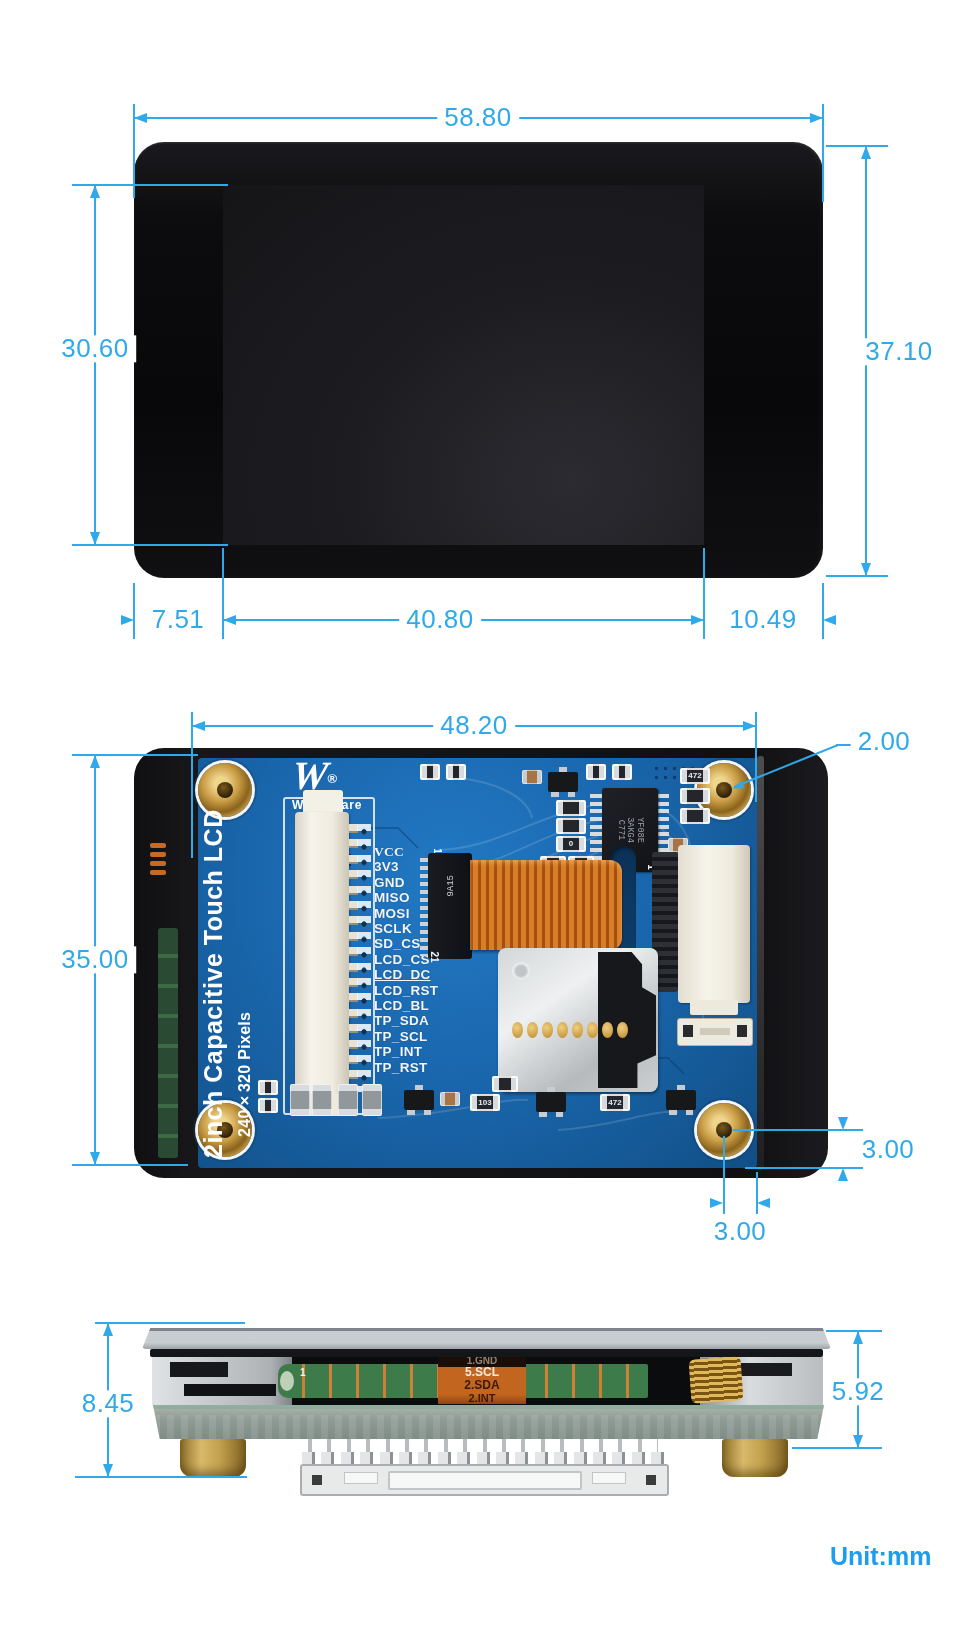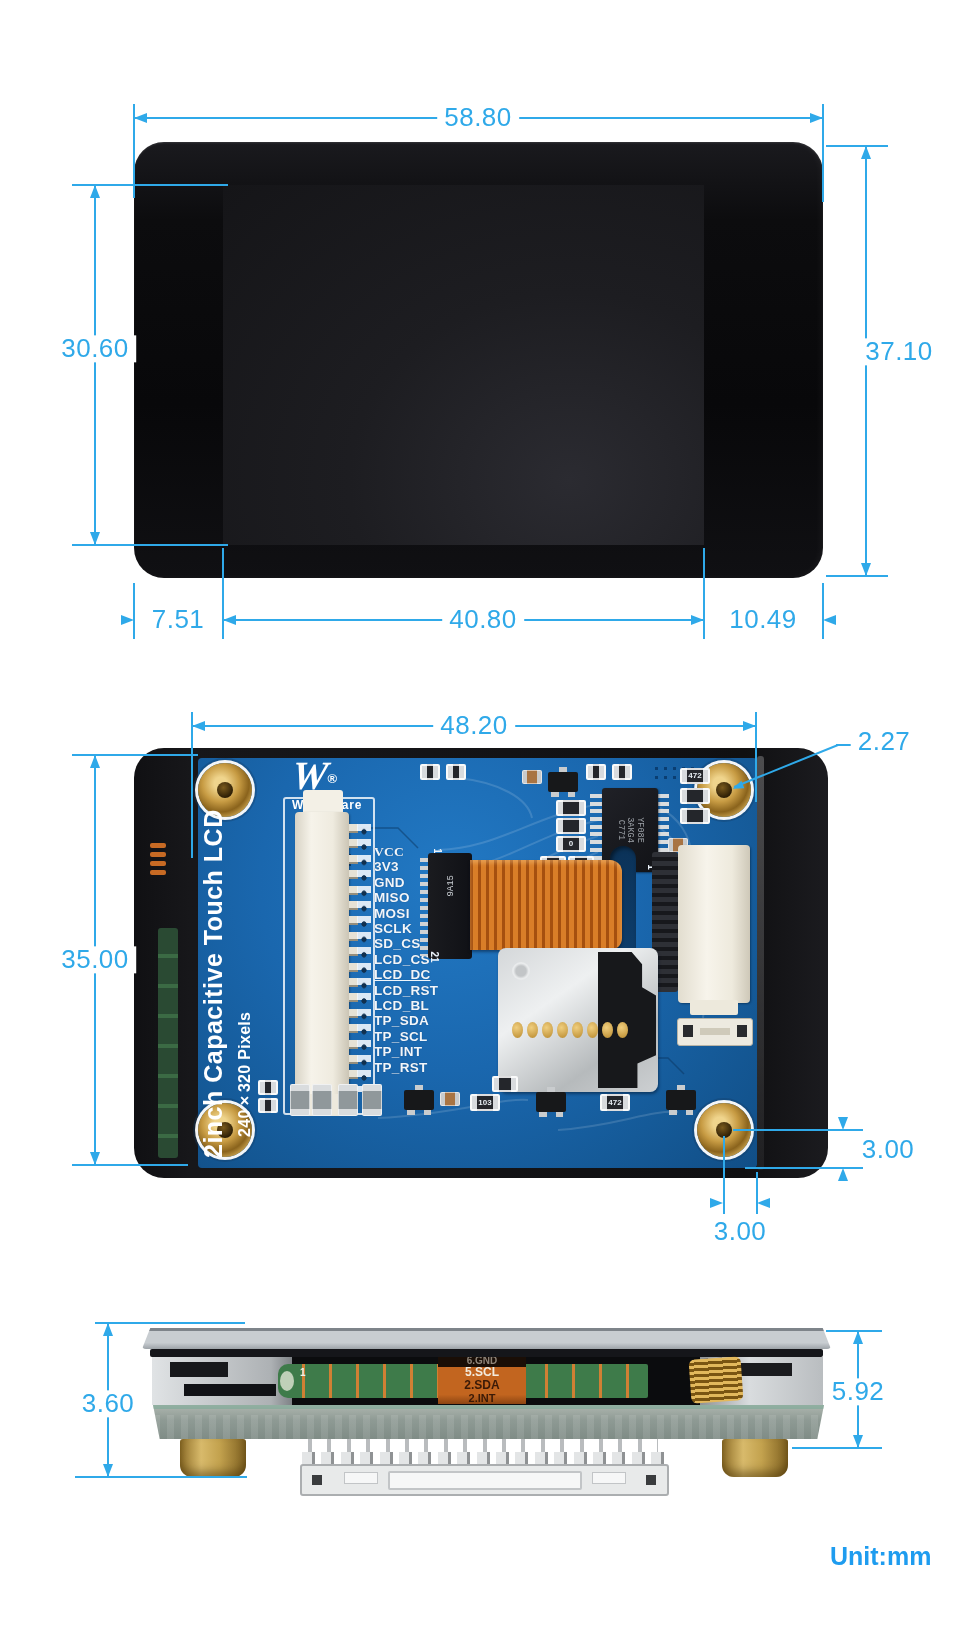--- a/index.html
+++ b/index.html
@@ -79,21 +79,21 @@
 
     <div class="dlv" style="left:133px;top:583px;height:56px;"></div>
     <div class="dlv" style="left:222px;top:548px;height:91px;"></div>
     <div class="dlv" style="left:703px;top:548px;height:91px;"></div>
     <div class="dlv" style="left:822px;top:583px;height:56px;"></div>
     <span class="ah r" style="left:121px;top:615px;"></span>
     <div class="dlab" style="left:178px;top:620px;">7.51</div>
     <div class="dlh" style="left:223px;top:619px;width:481px;"></div>
     <span class="ah l" style="left:223px;top:615px;"></span>
     <span class="ah r" style="left:691px;top:615px;"></span>
-    <div class="dlab" style="left:483px;top:620px;text-align:center;">40.80</div>
+    <div class="dlab" style="left:440px;top:620px;text-align:center;">40.80</div>
     <div class="dlab" style="left:763px;top:620px;">10.49</div>
     <span class="ah l" style="left:823px;top:615px;"></span>
   </div>
 
   <div>
 
     <div class="abs" style="left:134px;top:748px;width:694px;height:430px;border-radius:30px;
          background:linear-gradient(90deg,#101013 0%,#17171A 8%,#101012 88%,#1B1B1F 100%);"></div>
     <div class="abs" style="left:757px;top:756px;width:7px;height:414px;border-radius:3px;
          background:linear-gradient(180deg,rgba(255,255,255,.45),rgba(255,255,255,.10));opacity:.55;"></div>
@@ -271,21 +271,21 @@
     <div class="dlv" style="left:755px;top:712px;height:90px;"></div>
     <div class="dlh" style="left:192px;top:725px;width:564px;"></div>
     <span class="ah l" style="left:192px;top:721px;"></span>
     <span class="ah r" style="left:743px;top:721px;"></span>
     <div class="dlab" style="left:474px;top:726px;">48.20</div>
 
     <div class="dlh" style="left:836px;top:744px;width:22px;"></div>
     <div class="leader" style="left:838px;top:744px;width:112px;transform:rotate(158deg);">
       <span class="ah r tip"></span>
     </div>
-    <div class="dlab" style="left:884px;top:742px;">2.27</div>
+    <div class="dlab" style="left:884px;top:742px;">2.00</div>
 
     <div class="dlh" style="left:72px;top:754px;width:126px;"></div>
     <div class="dlh" style="left:72px;top:1164px;width:116px;"></div>
     <div class="dlv" style="left:94px;top:755px;height:410px;"></div>
     <span class="ah u" style="left:90px;top:755px;"></span>
     <span class="ah d" style="left:90px;top:1152px;"></span>
     <div class="dlab" style="left:95px;top:960px;">35.00</div>
 
     <div class="dlh" style="left:733px;top:1129px;width:130px;"></div>
     <div class="dlh" style="left:745px;top:1167px;width:118px;"></div>
@@ -318,21 +318,21 @@
       <i style="position:absolute;left:12px;top:6px;width:80px;height:13px;background:#1A1B1E;"></i>
     </div>
 
     <div class="abs" style="left:278px;top:1364px;width:370px;height:34px;border-radius:10px 2px 2px 10px;
          background:repeating-linear-gradient(90deg,#3E7B4A 0 24px,#D08034 24px 27px);"></div>
     <div class="abs" style="left:280px;top:1371px;width:14px;height:20px;border-radius:50%;background:#BFD0B8;"></div>
     <div class="abs" style="left:300px;top:1368px;font:700 10px/10px 'Liberation Sans',sans-serif;color:#EDF3EC;">1</div>
 
     <div class="abs" style="left:438px;top:1357px;width:88px;height:47px;overflow:hidden;
          background:linear-gradient(180deg,#1A0E06 0 10px,#C2651F 10px 80%,#8C4512 100%);text-align:center;">
-      <div style="font:700 10px/11px 'Liberation Sans',sans-serif;color:#8E8478;margin-top:-2px;">6.GND</div>
+      <div style="font:700 10px/11px 'Liberation Sans',sans-serif;color:#8E8478;margin-top:-2px;">1.GND</div>
       <div style="font:700 12px/13px 'Liberation Sans',sans-serif;color:#F3EBDD;">5.SCL</div>
       <div style="font:700 12px/13px 'Liberation Sans',sans-serif;color:#3A1A07;">2.SDA</div>
       <div style="font:700 11px/12px 'Liberation Sans',sans-serif;color:#3A1A07;">2.INT</div>
     </div>
 
     <div class="abs" style="left:690px;top:1358px;width:52px;height:44px;border-radius:6px;transform:rotate(-4deg);
          background:repeating-linear-gradient(180deg,#E2B85C 0 3px,#7A5512 3px 6px);"></div>
 
     <div class="abs" style="left:153px;top:1405px;width:671px;height:34px;
          background:linear-gradient(180deg,#AEB6AF 0%,#8E9A94 45%,#7F8C86 100%);
@@ -356,21 +356,21 @@
     <div class="abs" style="left:344px;top:1472px;width:32px;height:10px;background:#F6F7F7;border:1px solid #C2C5C7;"></div>
     <div class="abs" style="left:592px;top:1472px;width:32px;height:10px;background:#F6F7F7;border:1px solid #C2C5C7;"></div>
     <div class="abs" style="left:312px;top:1475px;width:10px;height:10px;background:#3A3C3E;"></div>
     <div class="abs" style="left:646px;top:1475px;width:10px;height:10px;background:#3A3C3E;"></div>
 
     <div class="dlh" style="left:95px;top:1322px;width:150px;"></div>
     <div class="dlh" style="left:75px;top:1476px;width:172px;"></div>
     <div class="dlv" style="left:107px;top:1323px;height:154px;"></div>
     <span class="ah u" style="left:103px;top:1323px;"></span>
     <span class="ah d" style="left:103px;top:1464px;"></span>
-    <div class="dlab" style="left:108px;top:1404px;">3.60</div>
+    <div class="dlab" style="left:108px;top:1404px;">8.45</div>
 
     <div class="dlh" style="left:826px;top:1330px;width:56px;"></div>
     <div class="dlh" style="left:792px;top:1447px;width:90px;"></div>
     <div class="dlv" style="left:857px;top:1331px;height:117px;"></div>
     <span class="ah u" style="left:853px;top:1331px;"></span>
     <span class="ah d" style="left:853px;top:1435px;"></span>
     <div class="dlab" style="left:858px;top:1392px;">5.92</div>
   </div>
 
   <div class="abs" style="left:830px;top:1542px;font:700 25px/28px 'Liberation Sans',sans-serif;color:#1E9CEF;">Unit:mm</div>

